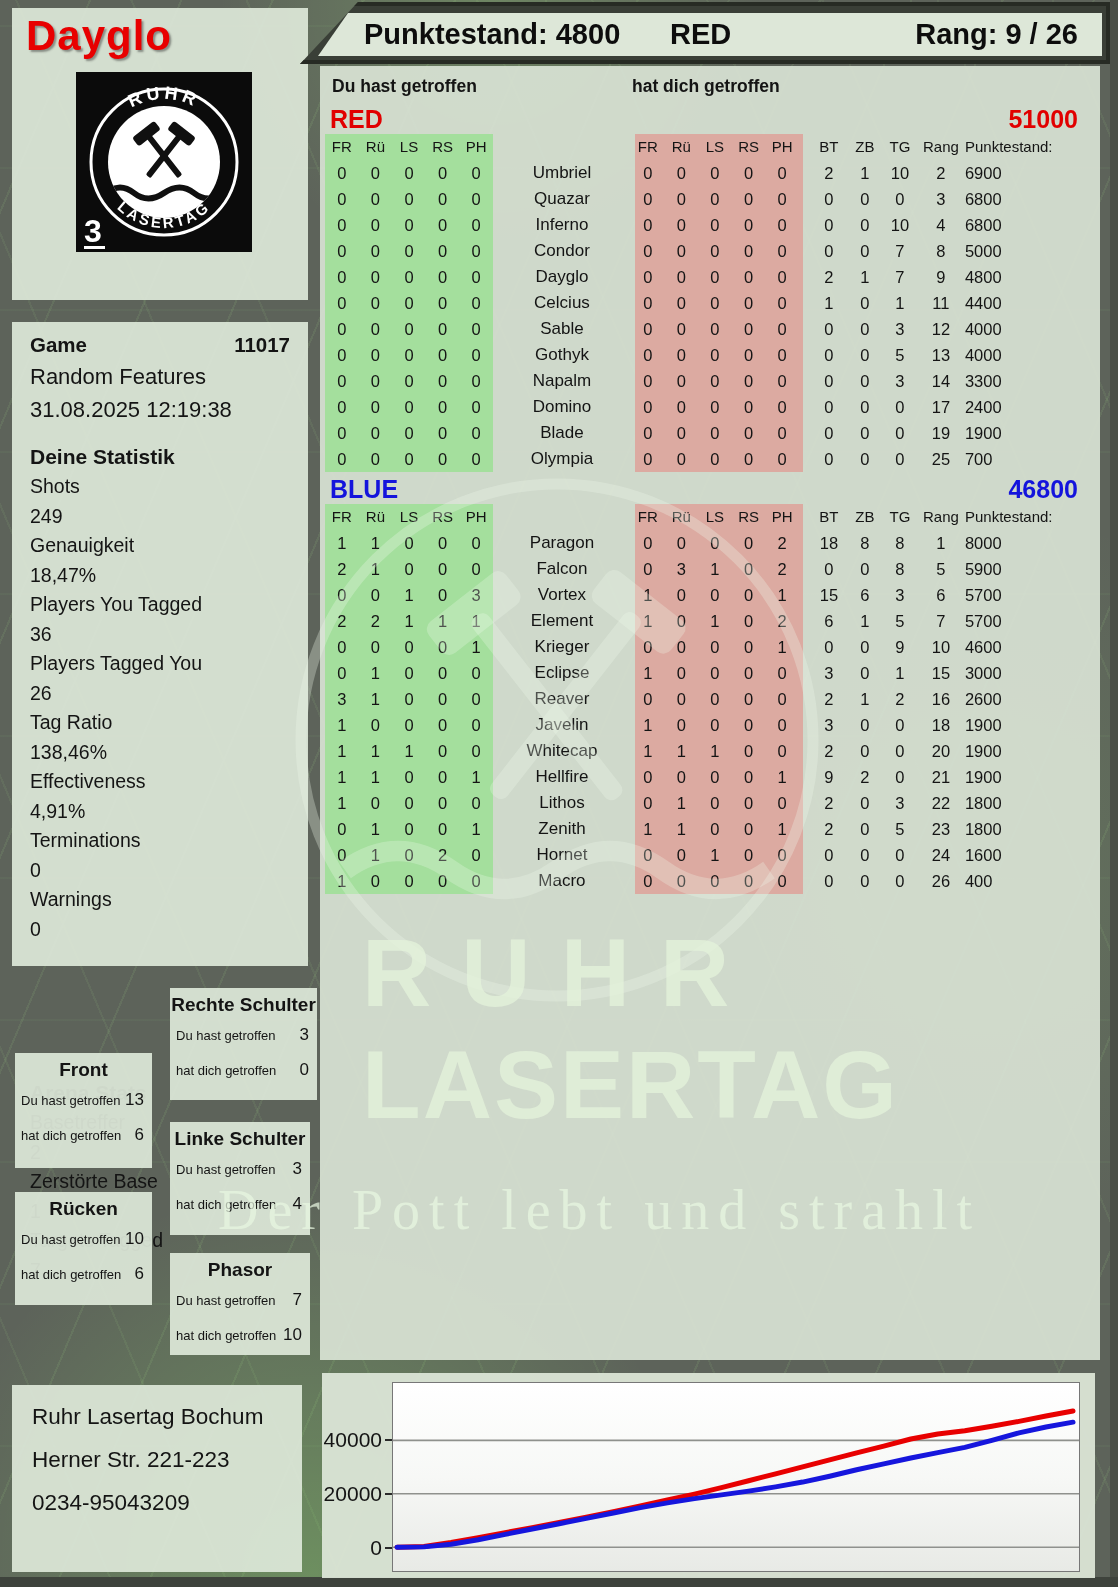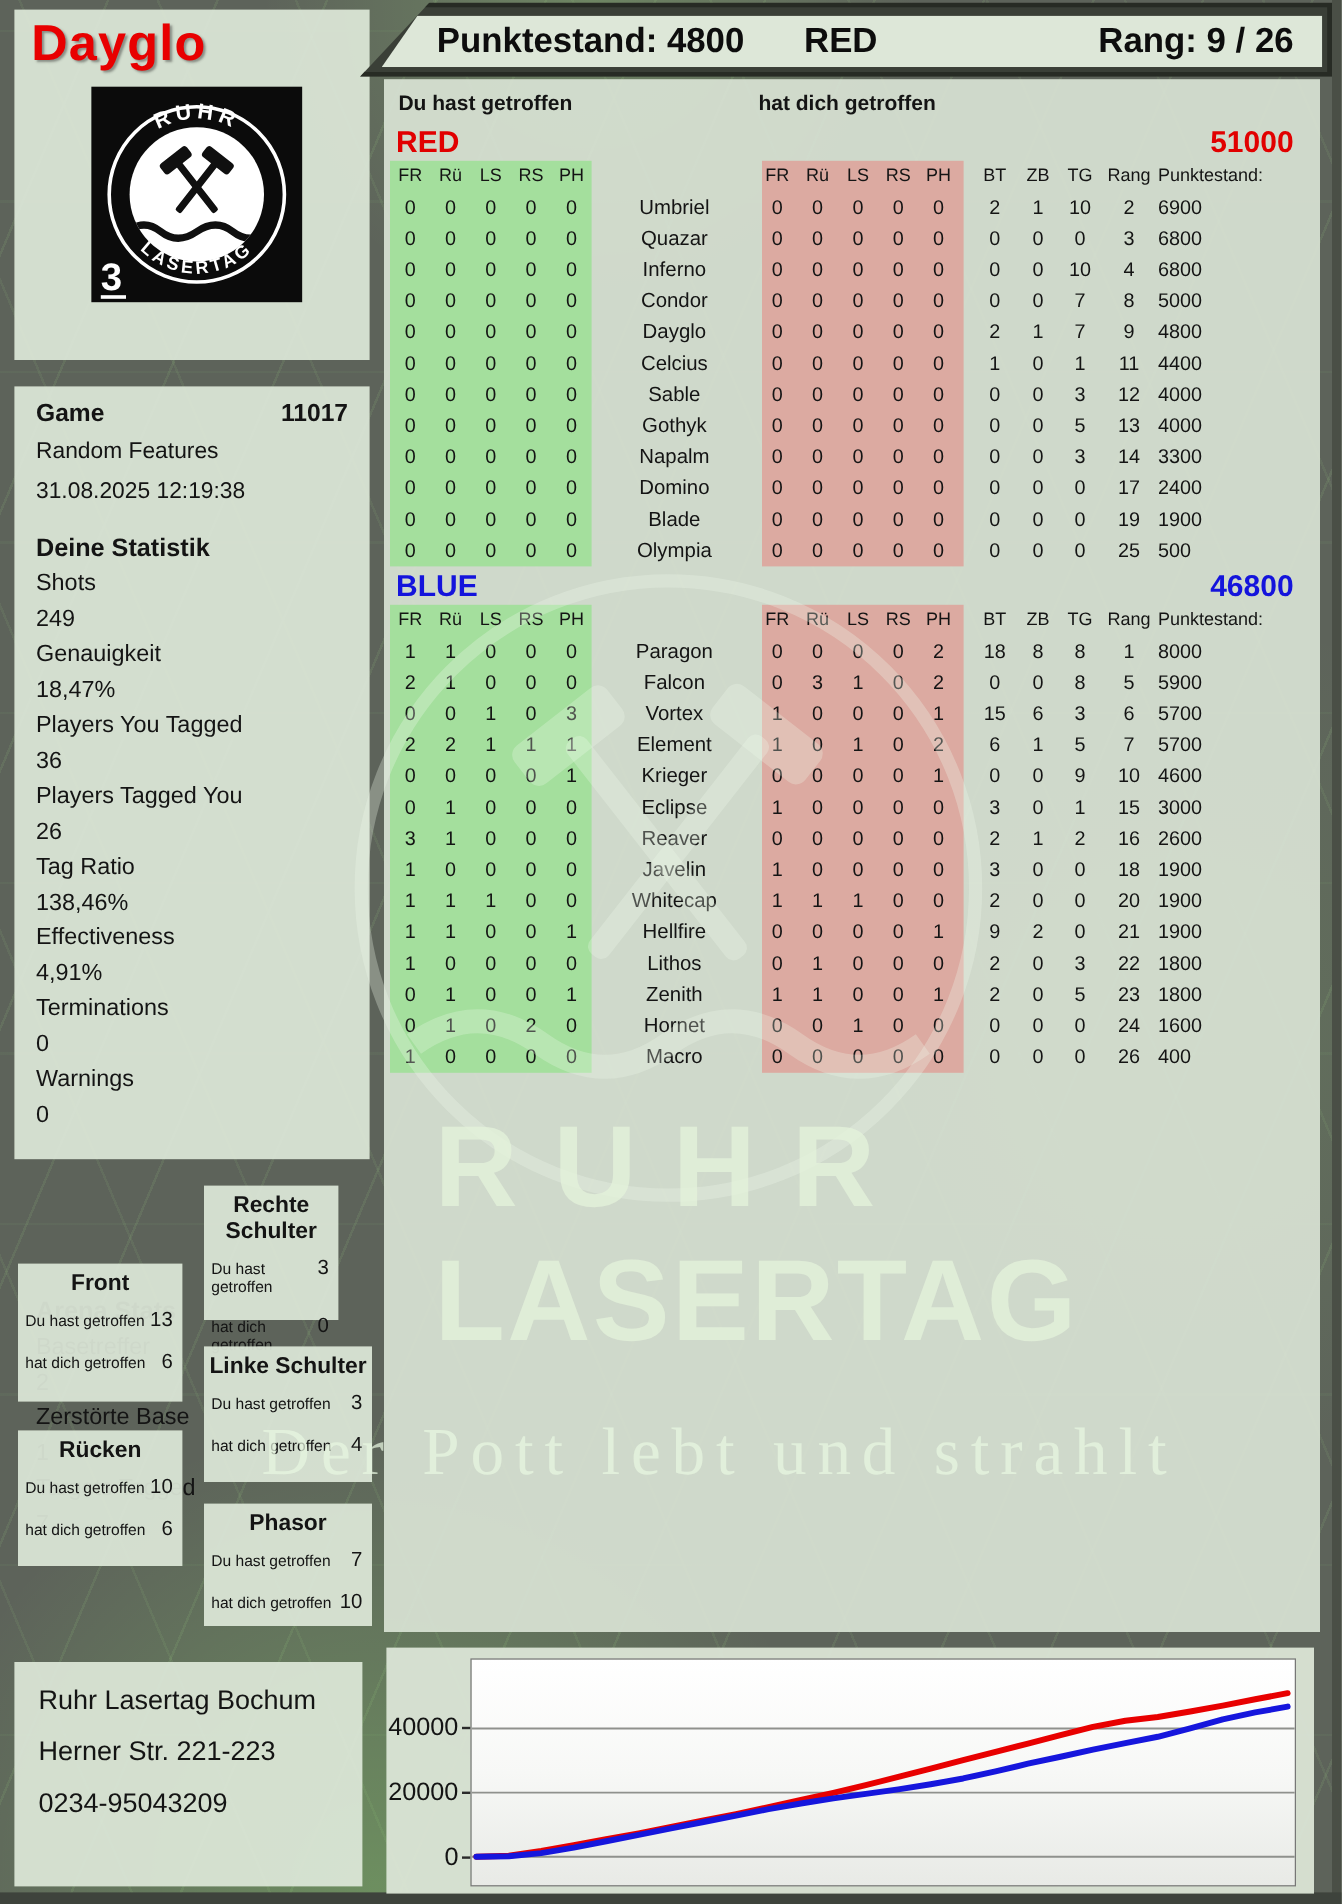--- a/index.html
+++ b/index.html
@@ -39,28 +39,28 @@
   
   #panel-top { left:12px; top:8px; width:296px; height:292px; }
   #player-name { position:absolute; left:14px; top:4px; font-size:42px; font-weight:800;
     color:#e80000; text-shadow:2px 2px 2px rgba(45,45,45,0.45); letter-spacing:1px; }
   #logo-box { position:absolute; left:64px; top:64px; width:176px; height:180px; }
 
   
   #panel-stats { left:12px; top:322px; width:296px; height:644px; padding:8px 18px 0 18px; }
   .kv { display:flex; justify-content:space-between; align-items:baseline; }
   #game-row { font-size:20.5px; font-weight:bold; line-height:30px; }
-  .pline { font-size:19px; line-height:33px; }
+  .pline { font-size:22px; line-height:33px; }
   .section-title { font-size:21px; font-weight:bold; line-height:30px; margin-top:16px; }
   #arena-title { margin-top:134px; }
   .stat-row { display:flex; justify-content:space-between; font-size:19.5px; line-height:29.5px;flex-direction:column; }
 
   
   .bpbox { z-index:2; }
-  #bp-rechte { left:170px; top:988px;  width:112px; height:112px; }
+  #bp-rechte { left:170px; top:988px;  width:147px; height:112px; }
   #bp-front  { left:15px;  top:1053px; width:137px; height:115px; }
   #bp-linke  { left:170px; top:1122px; width:140px; height:113px; }
   #bp-ruecken{ left:15px;  top:1192px; width:137px; height:113px; }
   #bp-phasor { left:170px; top:1253px; width:140px; height:102px; }
   .bp-title { text-align:center; font-weight:bold; font-size:19px; padding-top:6px; }
   .bp-row { display:flex; justify-content:space-between; align-items:baseline; padding:0 8px 0 6px; margin-top:9px; }
   .bp-row:last-child { margin-top:15px; }
   .bp-l { font-size:13px; }
   .bp-v { font-size:17px; }
 
@@ -518,21 +518,21 @@
             <span class="tcell vc">0</span>
             <span class="tcell vc">0</span>
             <span class="tcell vc">0</span>
             <span class="tcell vc">0</span>
             <span class="tcell vc">0</span>
             <span class="tcell gapc"></span>
             <span class="tcell vc">0</span>
             <span class="tcell vc">0</span>
             <span class="tcell vc">0</span>
             <span class="tcell vc">25</span>
-            <span class="tcell pc">500</span>
+            <span class="tcell pc">700</span>
           </div>
         </div>
       </div>
       <div class="team-section">
         <div class="team-head">
           <span class="team-name" style="color: rgb(20, 20, 220);">BLUE</span>
           <span class="team-total" style="color: rgb(20, 20, 220);">46800</span>
         </div>
         <div class="ttable">
           <div class="blk green"></div>

